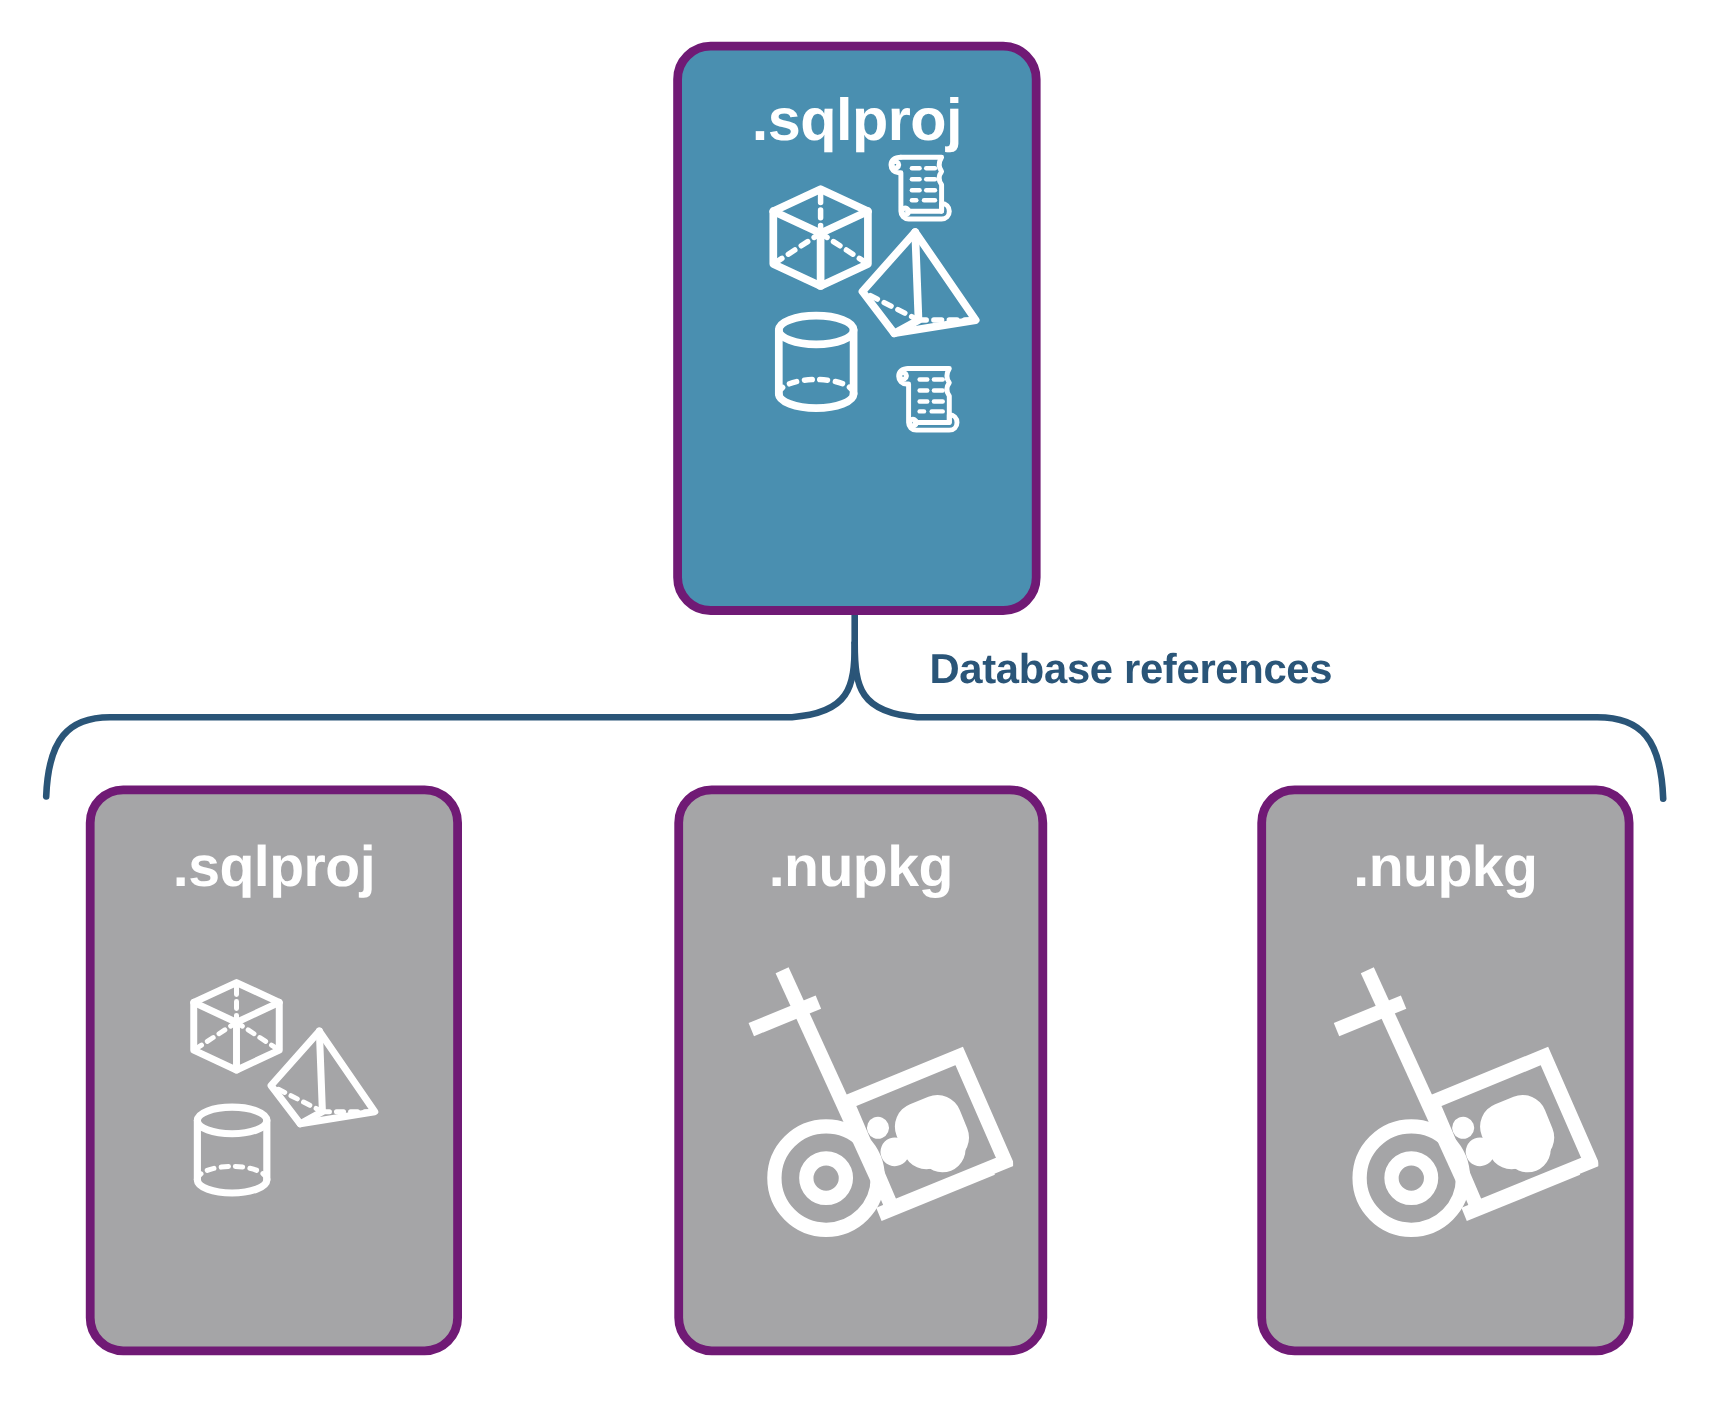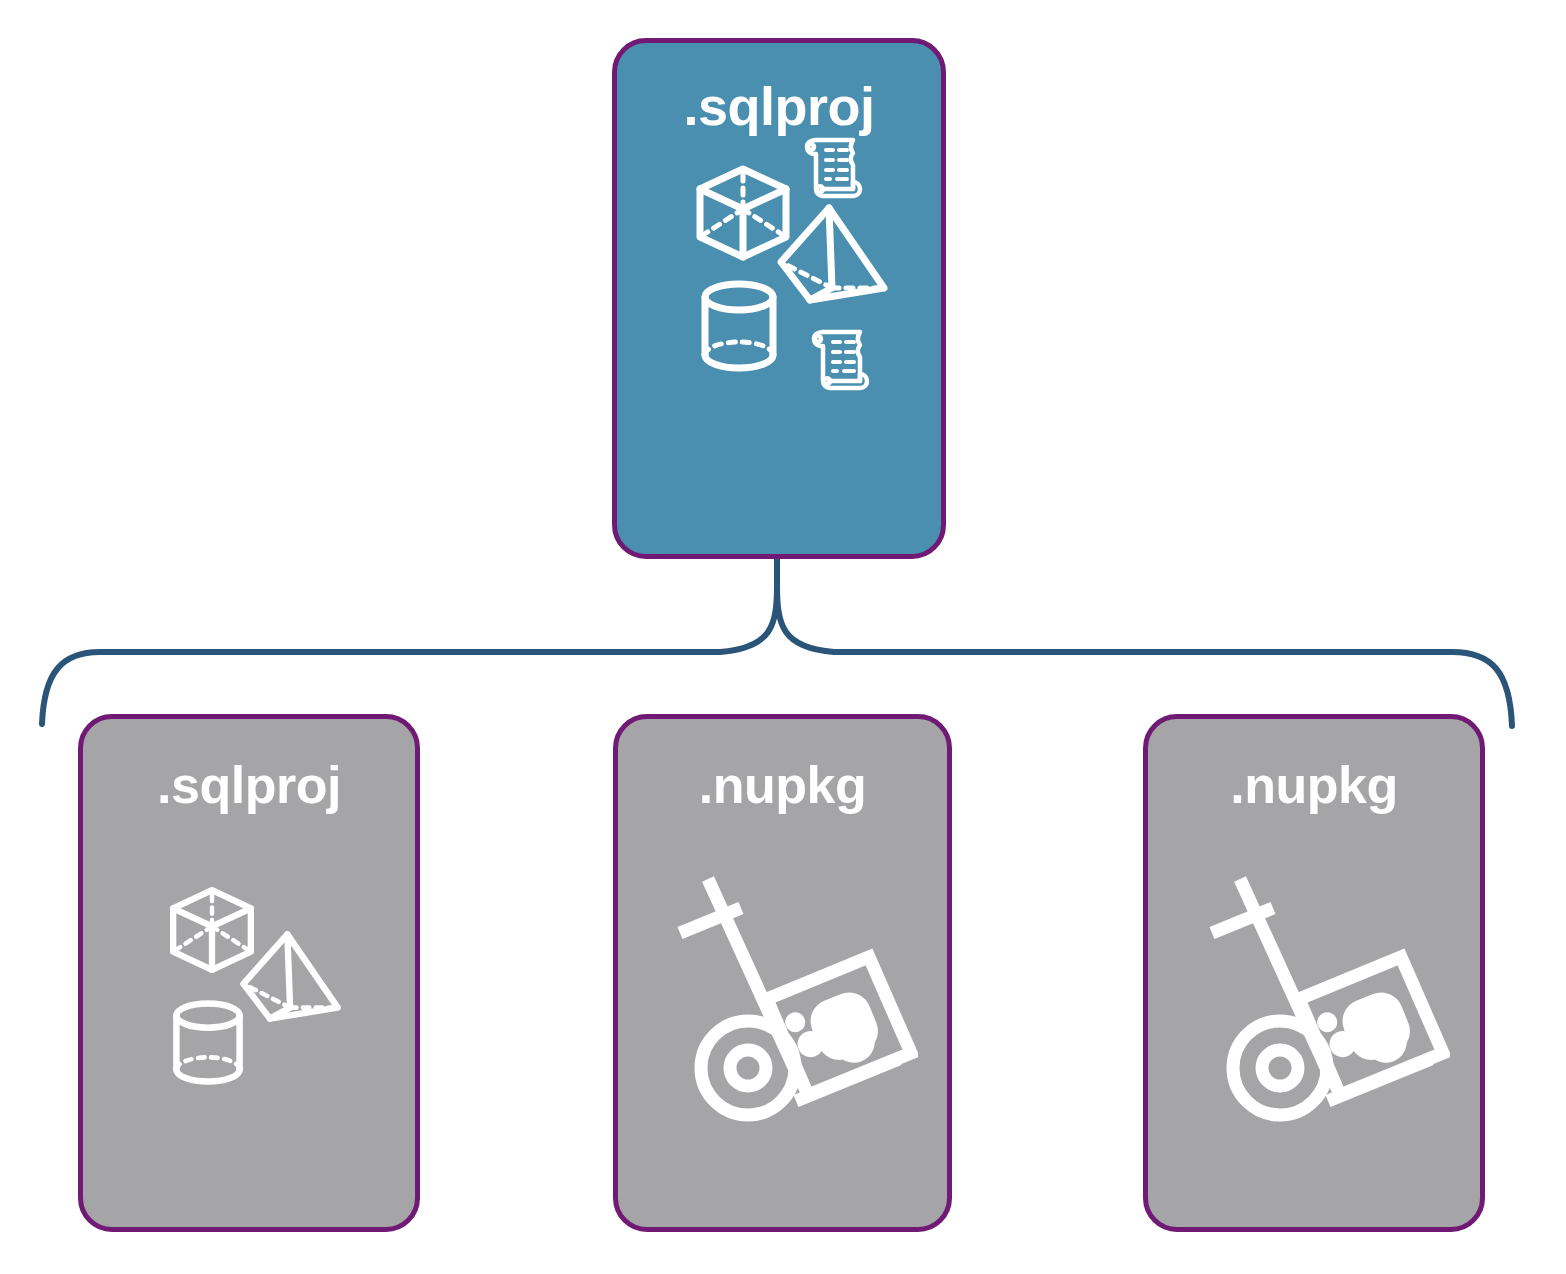--- a/index.html
+++ b/index.html
@@ -23,21 +23,21 @@
     position: absolute;
     top: 0;
     left: 0;
     width: 1566px;
     height: 1274px;
   }
   .node-box {
     position: absolute;
     box-sizing: border-box;
     border-radius: 34px;
-    border: 5px solid #701a75;
+    border: 8px solid #701a75;
     display: flex;
     flex-direction: column;
     align-items: center;
   }
   .node-box.primary { background: #4a8fb0; }
   .node-box.secondary { background: #a5a5a7; }
   .node-title {
     color: #ffffff;
     font-weight: bold;
     letter-spacing: -0.5px;
@@ -94,20 +94,21 @@
              C 777 625, 772 648, 720 652
              L 100 652
              C 62 652, 44 672, 42 724" fill="none" stroke="#2a5578" stroke-width="6" stroke-linecap="round"></path>
 
     <path d="M 777 585
              C 777 625, 782 648, 834 652
              L 1452 652
              C 1492 652, 1510 672, 1512 726" fill="none" stroke="#2a5578" stroke-width="6" stroke-linecap="round"></path>
   </svg>
 
+  <div class="brace-label">Database references</div>
 
   <div class="node-box primary" id="box-root">
     <div class="node-title">.sqlproj</div>
     <div class="icon-area">
 
       <svg class="icon-svg" style="left:74px; top:28px;" width="104" height="104" viewBox="0 0 104 104">
         <g fill="none" stroke="#ffffff" stroke-width="7" stroke-linejoin="round" stroke-linecap="round">
           <path d="M 9 28 L 52 8 L 95 28 L 95 76 L 52 96 L 9 76 Z"></path>
           <path d="M 9 28 L 52 48 L 95 28"></path>
           <path d="M 52 48 L 52 96"></path>

